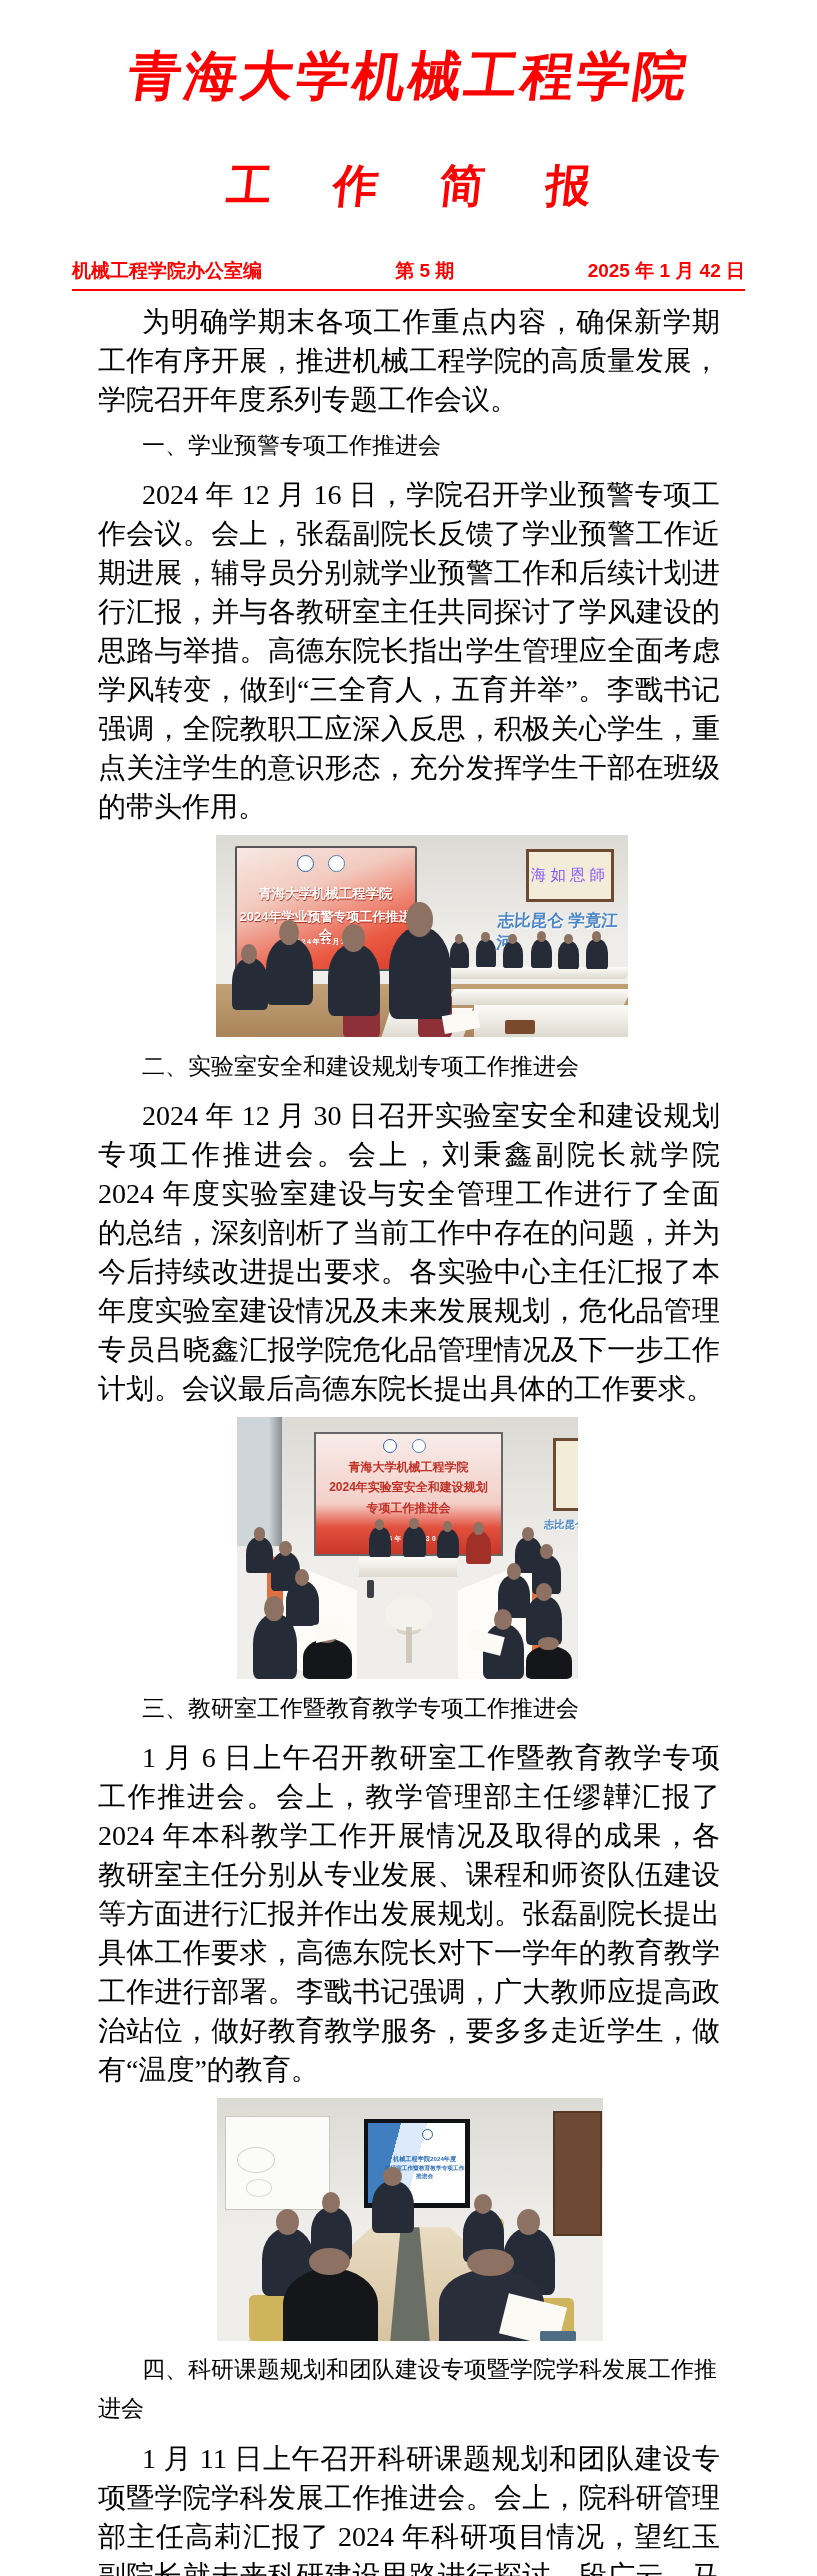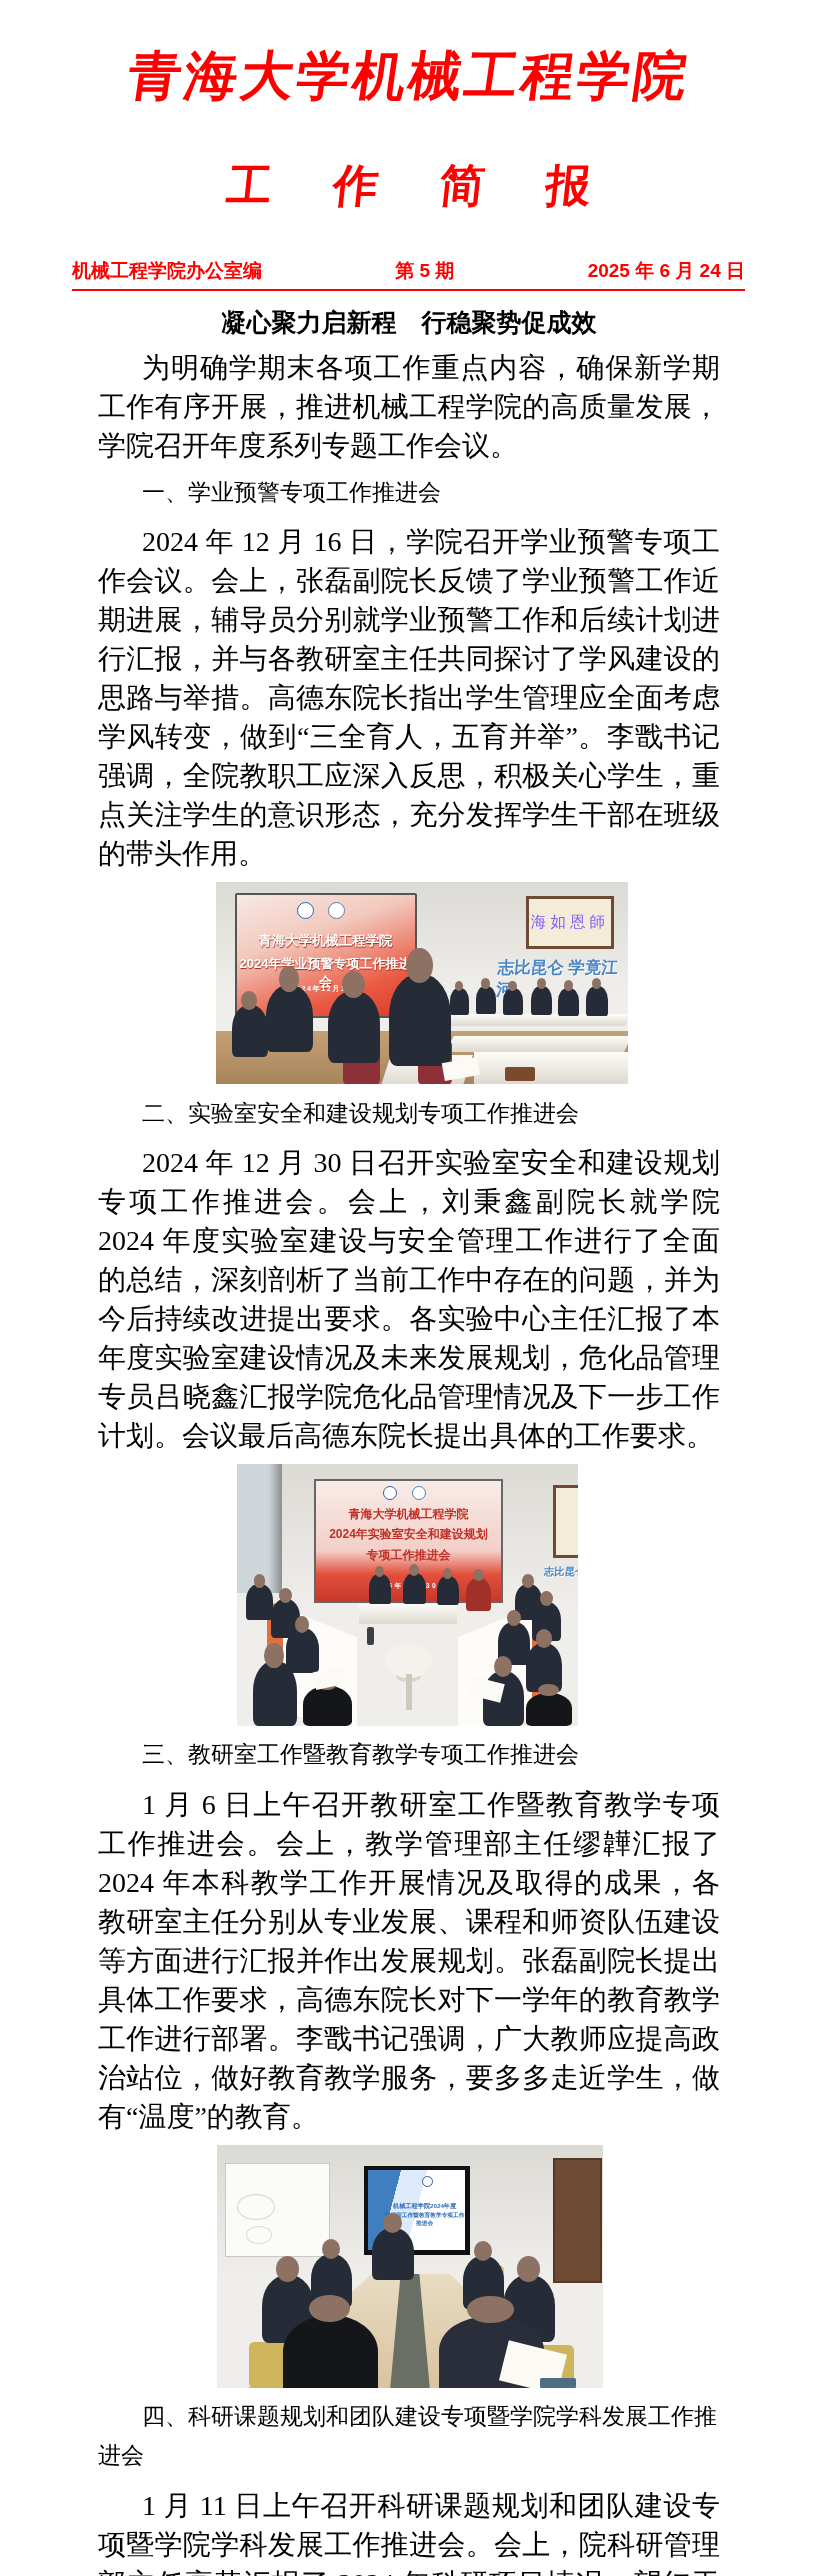--- a/index.html
+++ b/index.html
@@ -48,25 +48,24 @@
 
 <div class="page">
   <div class="content">
 
     <h1 class="masthead-title">青海大学机械工程学院</h1>
     <div class="masthead-sub">工 作 简 报</div>
   </div>
   <div class="issue-line">
     <span>机械工程学院办公室编</span>
     <span>第 5 期</span>
-    <span>2025 年 6 月 24 日</span>
+    <span>2025 年 1 月 42 日</span>
   </div>
   <div class="content">
 
-    <h2 class="headline">凝心聚力启新程　行稳聚势促成效</h2>
 
     <p class="body">为明确学期末各项工作重点内容，确保新学期工作有序开展，推进机械工程学院的高质量发展，学院召开年度系列专题工作会议。</p>
 
     <h3 class="section">一、学业预警专项工作推进会</h3>
     <p class="body">2024 年 12 月 16 日，学院召开学业预警专项工作会议。会上，张磊副院长反馈了学业预警工作近期进展，辅导员分别就学业预警工作和后续计划进行汇报，并与各教研室主任共同探讨了学风建设的思路与举措。高德东院长指出学生管理应全面考虑学风转变，做到“三全育人，五育并举”。李戬书记强调，全院教职工应深入反思，积极关心学生，重点关注学生的意识形态，充分发挥学生干部在班级的带头作用。</p>
 
     <div class="photo photo1">
       <div style="left:0;top:149px;width:412px;height:53px;background:linear-gradient(180deg,#c3a176,#a9845a);"></div>
       <div style="left:18.5px;top:10.3px;width:178px;height:121px;border:2.1px solid #555;border-radius:2.1px;background:linear-gradient(160deg,#f7e9e4 0%,#f2c9bd 35%,#ea5a43 75%,#d93a2b 100%);">
         <span style="left:60px;top:7.2px;width:15.5px;height:15.5px;border-radius:50%;background:#fff;border:1.5px solid #2e5fa3;"></span>

